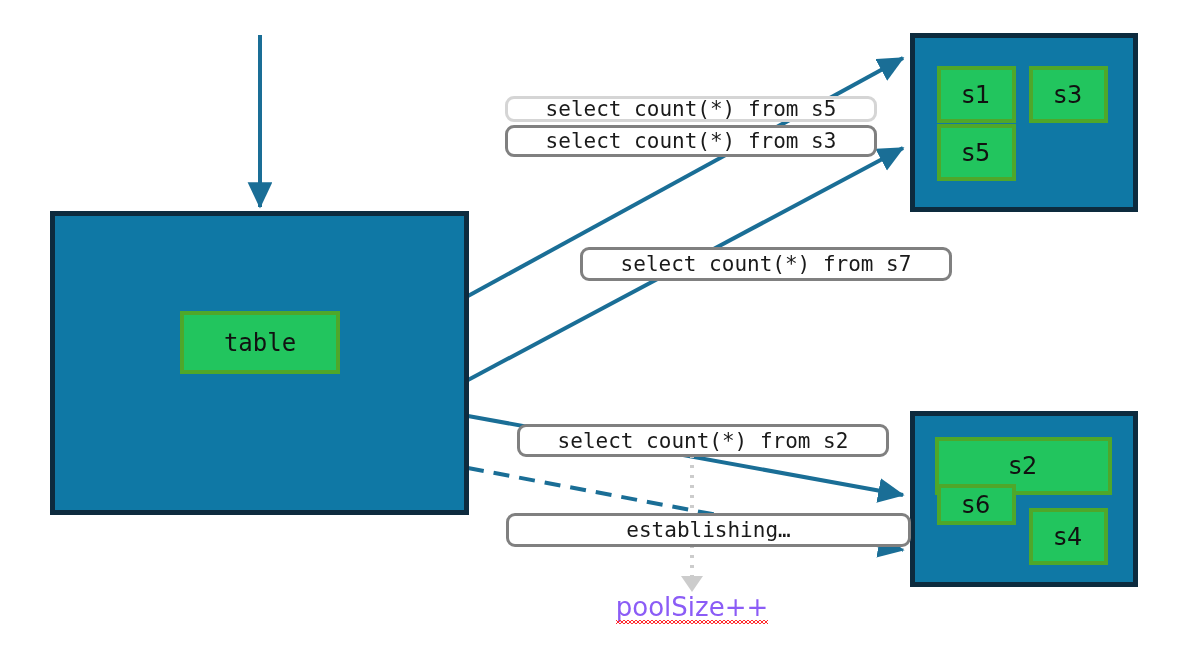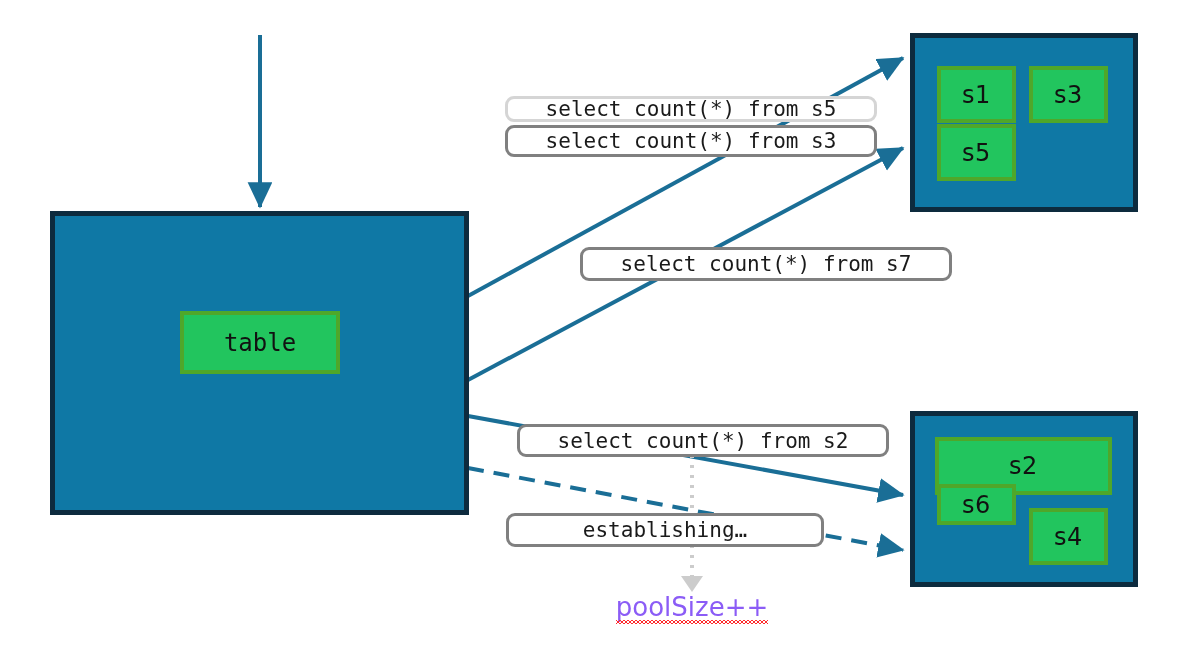--- a/index.html
+++ b/index.html
@@ -80,21 +80,21 @@
     font-size: 21px;
     white-space: nowrap;
   }
   .callout.faded { border-color: #d5d5d5; }
 
   #lbl-table  { left: 50px;  top: 111px; width: 418px; height: 42px; }
   #lbl-s5     { left: 505px; top: 96px;  width: 372px; height: 26px; }
   #lbl-s3     { left: 505px; top: 125px; width: 372px; height: 32px; }
   #lbl-s7     { left: 580px; top: 247px; width: 372px; height: 34px; }
   #lbl-s2     { left: 505px; top: 424px; width: 372px; height: 33px; margin-left: 12px; }
-  #lbl-est    { left: 506px; top: 513px; width: 318px; height: 34px; }
+  #lbl-est    { left: 506px; top: 513px; width: 405px; height: 34px; }
 
   
   #poolsize {
     position: absolute;
     left: 592px;
     top: 592px;
     width: 200px;
     text-align: center;
     color: #8b5cf6;
     font-family: "DejaVu Sans", "Liberation Sans", sans-serif;

